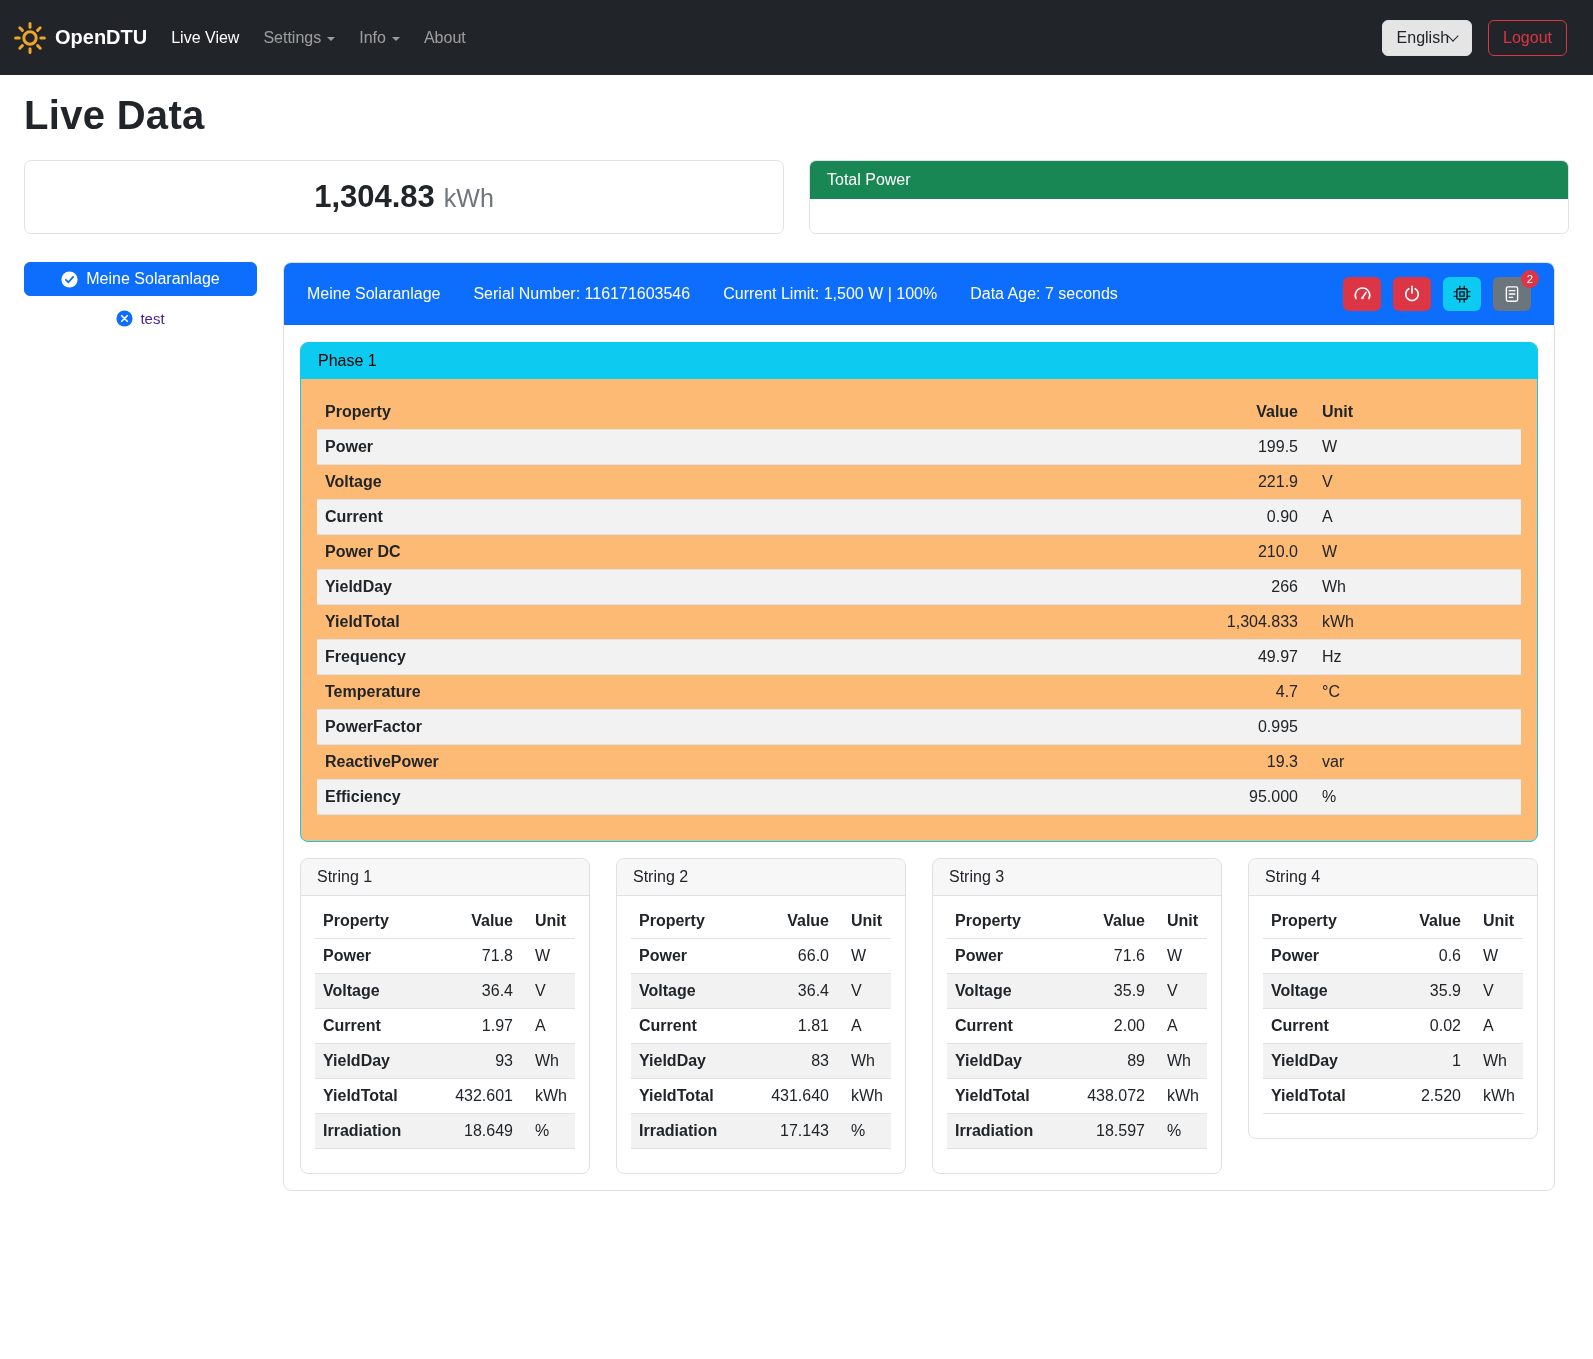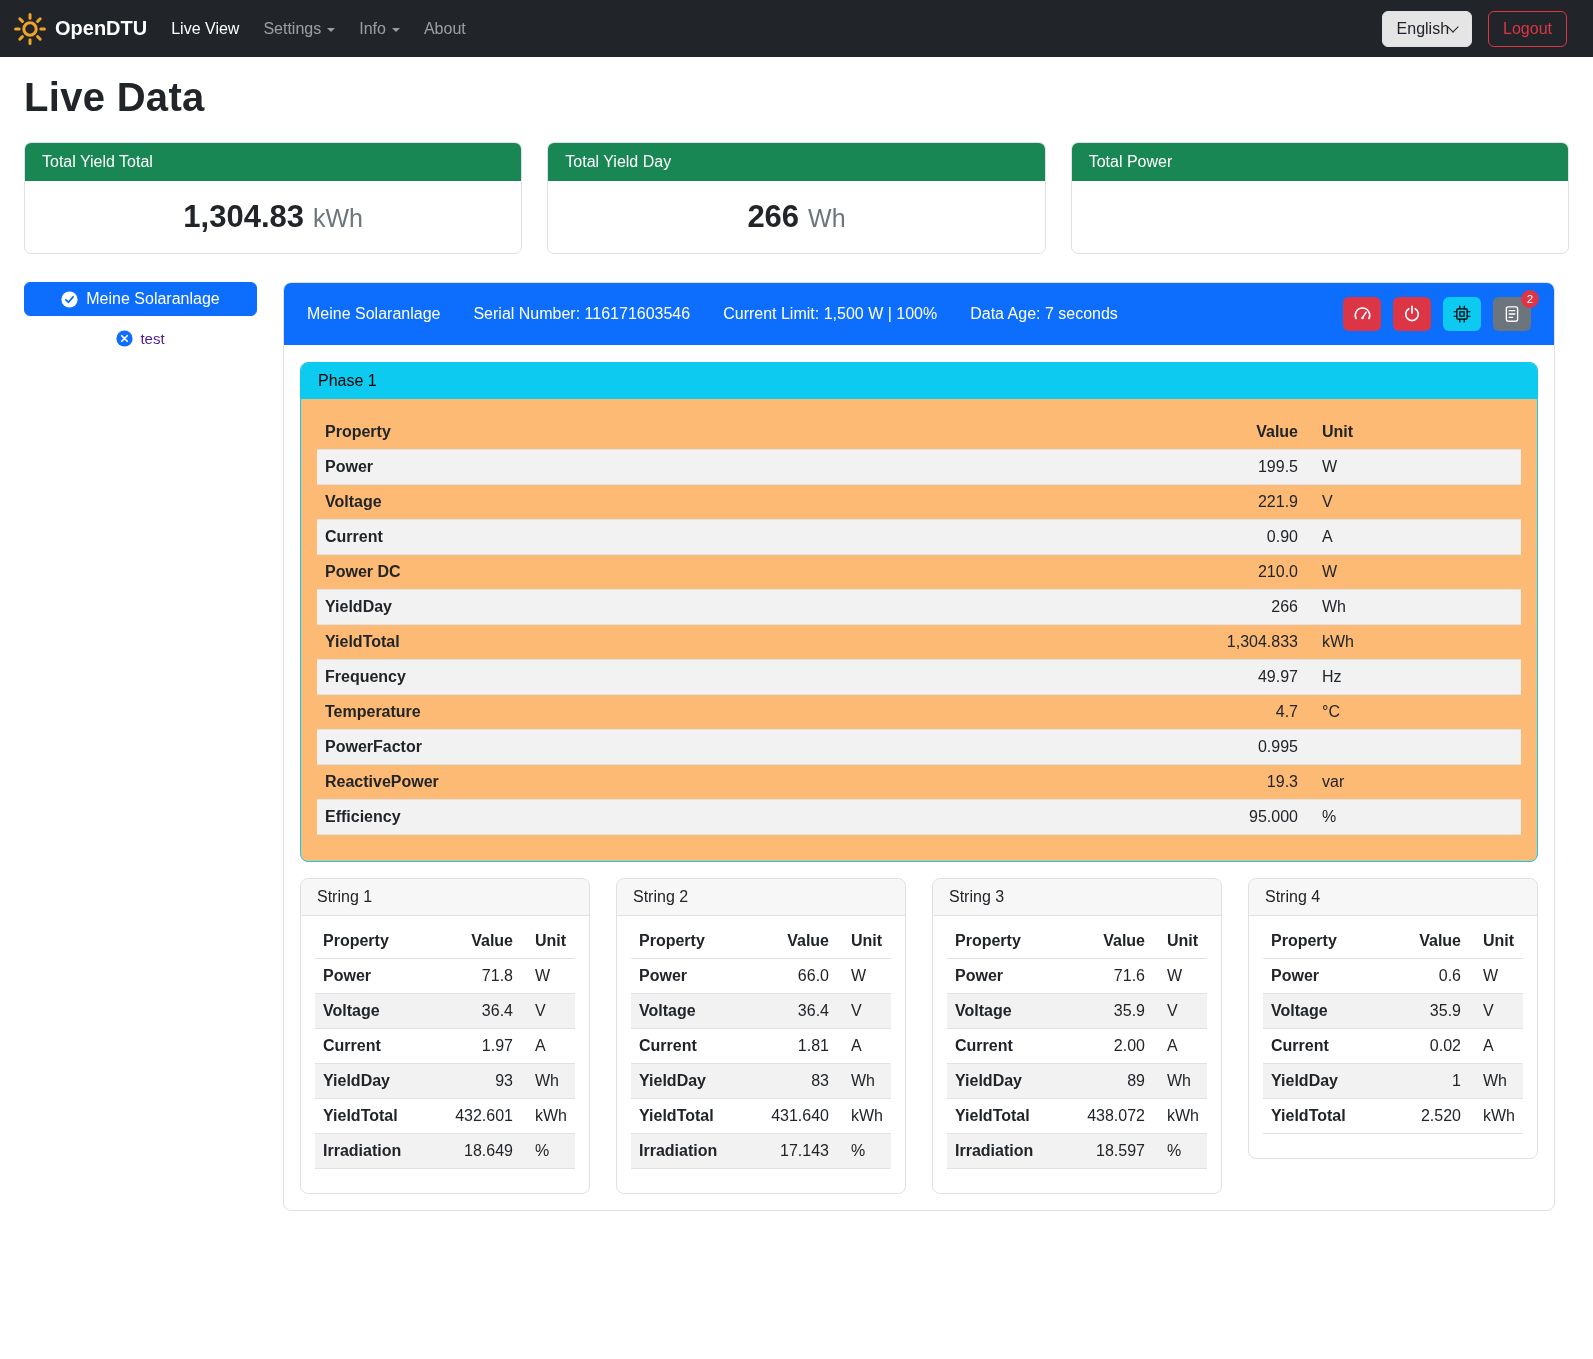--- a/index.html
+++ b/index.html
@@ -1,20 +1,20 @@
 <!DOCTYPE html>
 <html><head>
 <meta charset="utf-8">
 <style>
   * { box-sizing: border-box; margin: 0; padding: 0; }
   html, body { background: #fff; }
   body { width: 1593px; font-family: "Liberation Sans", "DejaVu Sans", sans-serif; font-size: 16px; color: #212529; }
 
   
-  .navbar { background: #212529; height: 57px; display: flex; align-items: center; padding: 0 12px; }
+  .navbar { background: #212529; height: 75px; display: flex; align-items: center; padding: 0 12px; }
   .brand { display: flex; align-items: center; gap: 9px; color: #fff; font-size: 20px; font-weight: 700; padding-right: 12px; margin-left: 2px; cursor: pointer; }
   .nav-links { display: flex; align-items: center; }
   .nav-link { color: rgba(255,255,255,.55); padding: 8px 12px; cursor: pointer; display: flex; align-items: center; gap: 6px; text-decoration: none; }
   .nav-link.active { color: #fff; }
   .caret { width: 0; height: 0; border-left: 4px solid transparent; border-right: 4px solid transparent; border-top: 4.5px solid currentColor; margin-top: 3px; }
   .nav-right { margin-left: auto; display: flex; align-items: center; gap: 16px; padding-right: 14px; }
   .lang-select { background: #e5e5e5; border: 1px solid #dee2e6; border-radius: 6px; padding: 8px 14px; display: flex; align-items: center; cursor: pointer; color: #212529; }
   .sel-chevron { width: 8px; height: 8px; border: solid #212529; border-width: 0 1.8px 1.8px 0; transform: rotate(45deg); margin-top: -4px; }
   .logout-btn { background: transparent; color: #dc3545; border: 1px solid #dc3545; border-radius: 6px; padding: 8px 14px; font-size: 16px; font-family: inherit; cursor: pointer; }
 
@@ -113,29 +113,22 @@
     <button class="logout-btn">Logout</button>
   </div>
 </nav>
 
 <div class="container">
 
   <h1 class="page-title">Live Data</h1>
 
   <div class="summary-row">
     <div class="sum-card">
-      <div class="sum-card-header">Total Yield Total</div>
       <div class="sum-card-body">
         <span class="sum-value">1,304.83</span><span class="sum-unit">kWh</span>
-      </div>
-    </div>
-    <div class="sum-card">
-      <div class="sum-card-header">Total Yield Day</div>
-      <div class="sum-card-body">
-        <span class="sum-value">266</span><span class="sum-unit">Wh</span>
       </div>
     </div>
     <div class="sum-card">
       <div class="sum-card-header">Total Power</div>
     </div>
   </div>
 
   <div class="content-row">
 
     <div class="sidebar">

